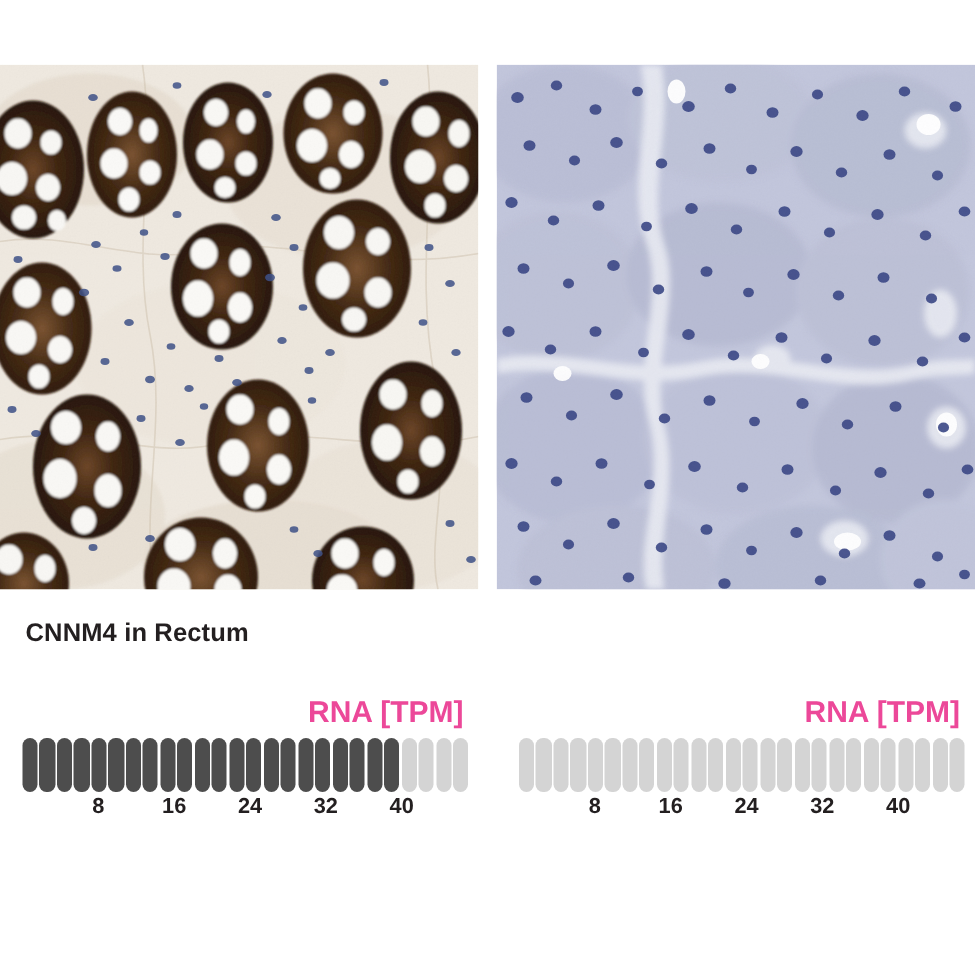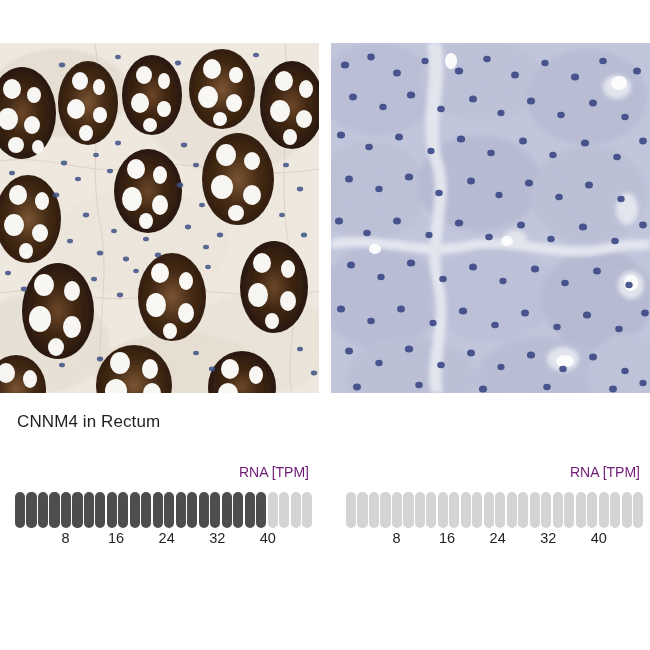--- a/index.html
+++ b/index.html
@@ -23,20 +23,21 @@
     width: 650px;
     height: 650px;
   }
 
   
   .panel {
     position: absolute;
     top: 0;
     width: 319px;
     height: 650px;
+    font-weight: bold;
   }
   .panel.left  { left: 0px; }
   .panel.right { left: 331px; }
 
   
   .micrograph {
     position: absolute;
     left: 0;
     top: 43px;
     width: 319px;
@@ -62,22 +63,22 @@
     color: #231f20;
     letter-spacing: 0.1px;
     white-space: nowrap;
   }
 
   
   .rna-label {
     position: absolute;
     top: 464px;
     right: 10px;
-    font-size: 14px;
-    color: #701a75;
+    font-size: 20px;
+    color: #ec4899;
     white-space: nowrap;
   }
 
   .bar-track {
     position: absolute;
     left: 15px;
     top: 492px;
     width: 297px;
     height: 36px;
     display: flex;

